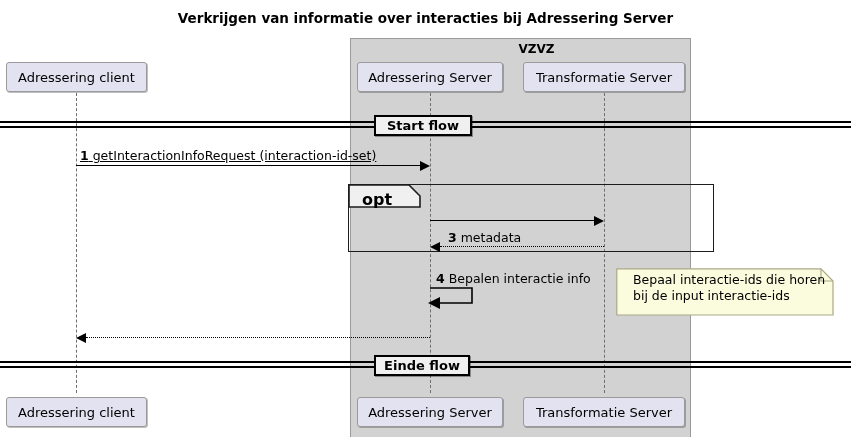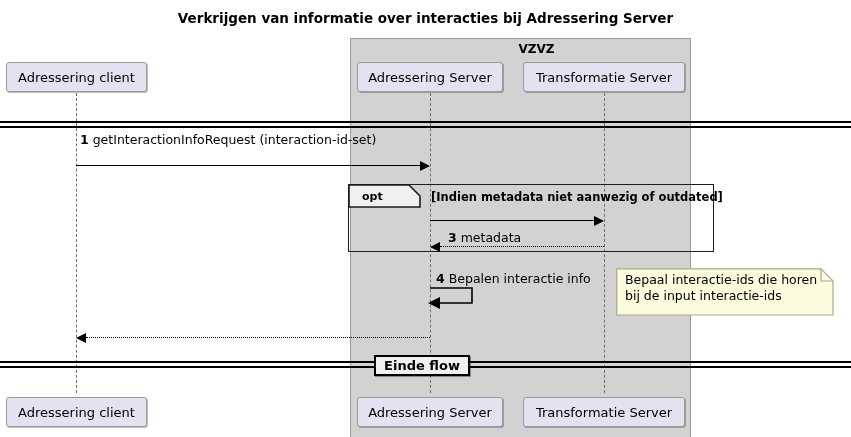--- a/index.html
+++ b/index.html
@@ -133,40 +133,41 @@
     border-right: 10px solid #000000;
   }
 
   
   #opt-frame {
     box-sizing: border-box;
     border: 1.8px solid #1c1c1c;
     background: transparent;
   }
   #opt-tab-label {
-    font-size: 11px;
+    font-size: 16px;
     font-weight: bold;
     color: #000000;
   }
   #opt-guard {
     font-size: 11.5px;
     font-weight: bold;
     color: #000000;
     white-space: nowrap;
   }
 
   
   #note-box {
     box-sizing: border-box;
   }
   #note-text {
     font-size: 12.5px;
     color: #000000;
     line-height: 16px;
     white-space: pre-line;
+    margin-left: 8px;
   }
 </style>
 </head>
 <body>
 
 <div id="canvas">
 
   <div class="abs" id="diagram-title">Verkrijgen van informatie over interacties bij Adressering Server</div>
 
   <div class="abs" id="group-vzvz"></div>
@@ -180,35 +181,37 @@
     <span>Adressering client</span>
   </div>
   <div class="abs participant" style="left:357px; top:62px; width:146px; height:30px;">
     <span>Adressering Server</span>
   </div>
   <div class="abs participant" style="left:523px; top:62px; width:162px; height:30px;">
     <span>Transformatie Server</span>
   </div>
 
   <div class="abs divider-lines" style="top:121px;"></div>
-
-  <div class="abs msg-label" style="left:80px; top:133px;">
+  <div class="abs divider-label" style="left:374px; top:115px; width:98px; height:21px;">
+    <span>Start flow</span>
+  </div>
+
+  <div class="abs msg-label" style="left:80px; top:149px;text-decoration:underline;">
     <b>1</b>
     <span>getInteractionInfoRequest (interaction-id-set)</span>
   </div>
   <div class="abs msg-line-solid" style="left:76px; top:165px; width:346px;"></div>
   <div class="abs arrowhead arrow-right" style="left:420px; top:161px;"></div>
 
   <div class="abs" id="opt-frame" style="left:348px; top:184px; width:366px; height:68px;"></div>
 
   <svg class="abs" width="72" height="23" style="left:349px; top:185px;">
     <polygon points="0,0 60,0 71,11 71,22 0,22" fill="#f0f0f0" stroke="#1c1c1c" stroke-width="1.6"></polygon>
   </svg>
   <div class="abs" id="opt-tab-label" style="left:362px; top:190px;">opt</div>
-  <div class="abs" id="opt-guard" style="left:431px; top:190px;">[Indien metadata niet aanwezig of outdated]</div>
 
   <div class="abs msg-line-solid" style="left:430px; top:220px; width:166px;"></div>
   <div class="abs arrowhead arrow-right" style="left:594px; top:216px;"></div>
 
   <div class="abs msg-label" style="left:448px; top:231px;">
     <b>3</b>
     <span>metadata</span>
   </div>
   <div class="abs msg-line-dashed" style="left:440px; top:246px; width:164px;"></div>
   <div class="abs arrowhead arrow-left" style="left:430px; top:242px;"></div>

